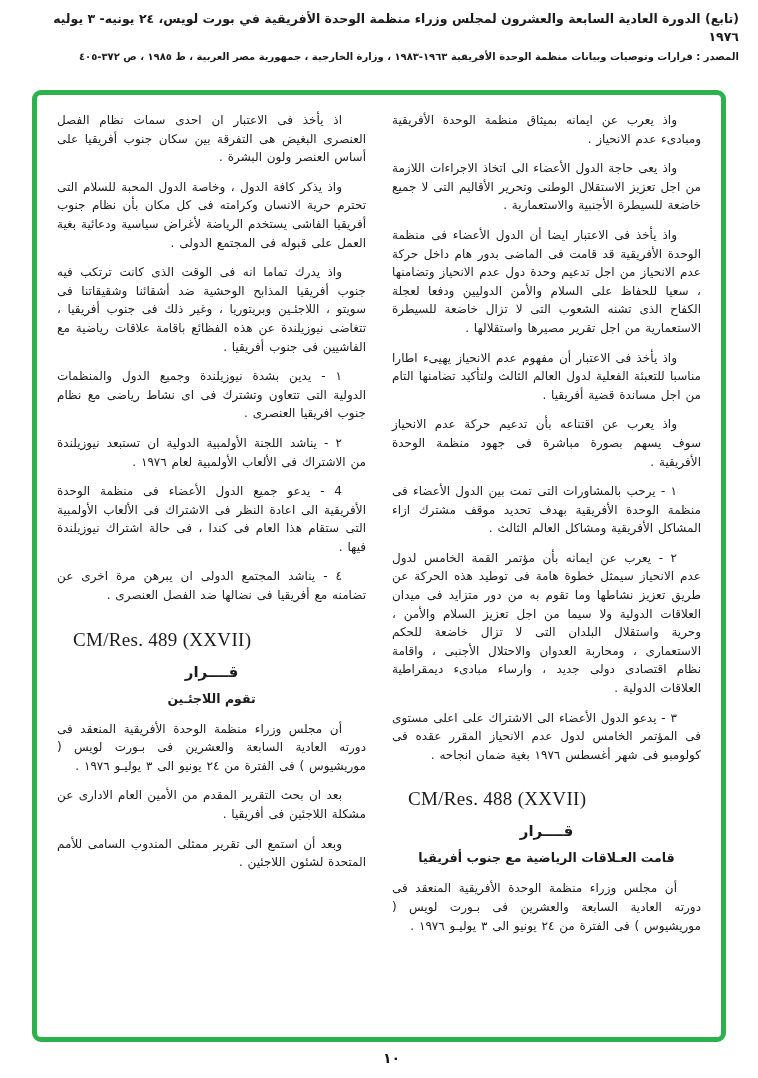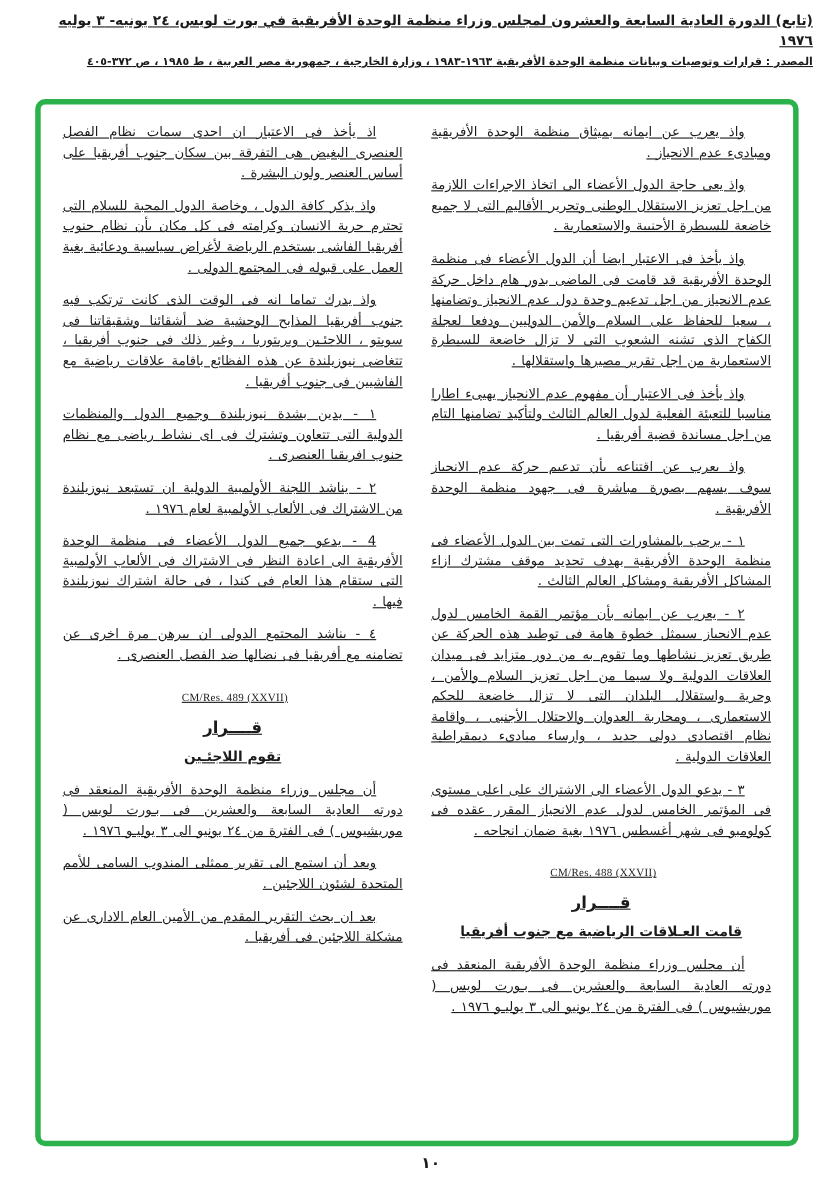--- a/index.html
+++ b/index.html
@@ -11,21 +11,20 @@
   html, body { background: #ffffff; }
   body { font-family: "DejaVu Sans", sans-serif; color: var(--ink); }
 
   .page {
     position: relative;
     width: 756px;
     height: 1078px;
     background: var(--paper);
     overflow: hidden;
     margin: 0 auto;
-    text-decoration: underline;
   }
 
   .page-header {
     direction: rtl;
     text-align: right;
     padding: 10px 18px 0 18px;
   }
   .header-line1 {
     font-weight: 700;
     font-size: 12.5px;
@@ -65,24 +64,24 @@
     text-align: justify;
     font-size: 12px;
     line-height: 1.55;
     margin-bottom: 11px;
     text-indent: 24px;
     word-spacing: 1px;
   }
 
   .res-code {
     direction: ltr;
-    text-align: center;
+    text-align: left;
     font-family: "Liberation Serif", serif;
-    font-size: 10px;
-    margin: 24px 0 8px 4px;
+    font-size: 19px;
+    margin: 24px 0 8px 16px;
     letter-spacing: 0.3px;
   }
   .res-title {
     direction: rtl;
     text-align: center;
     font-weight: 700;
     font-size: 15px;
     margin: 12px 0 10px 0;
   }
   .res-subject {
@@ -139,22 +138,22 @@
         <p class="para">واذ يذكر كافة الدول ، وخاصة الدول المحبة للسلام التى تحترم حرية الانسان وكرامته فى كل مكان بأن نظام جنوب أفريقيا الفاشى يستخدم الرياضة لأغراض سياسية ودعائية بغية العمل على قبوله فى المجتمع الدولى .</p>
         <p class="para">واذ يدرك تماما انه فى الوقت الذى كانت ترتكب فيه جنوب أفريقيا المذابح الوحشية ضد أشقائنا وشقيقاتنا فى سويتو ، اللاجئـين وبريتوريا ، وغير ذلك فى جنوب أفريقيا ، تتغاضى نيوزيلندة عن هذه الفظائع باقامة علاقات رياضية مع الفاشيين فى جنوب أفريقيا .</p>
         <p class="para">١ - يدين بشدة نيوزيلندة وجميع الدول والمنظمات الدولية التى تتعاون وتشترك فى اى نشاط رياضى مع نظام جنوب افريقيا العنصرى .</p>
         <p class="para">٢ - يناشد اللجنة الأولمبية الدولية ان تستبعد نيوزيلندة من الاشتراك فى الألعاب الأولمبية لعام ١٩٧٦ .</p>
         <p class="para">4 - يدعو جميع الدول الأعضاء فى منظمة الوحدة الأفريقية الى اعادة النظر فى الاشتراك فى الألعاب الأولمبية التى ستقام هذا العام فى كندا ، فى حالة اشتراك نيوزيلندة فيها .</p>
         <p class="para">٤ - يناشد المجتمع الدولى ان يبرهن مرة اخرى عن تضامنه مع أفريقيا فى نضالها ضد الفصل العنصرى .</p>
         <div class="res-code">CM/Res. 489 (XXVII)</div>
         <h2 class="res-title">قــــرار</h2>
         <h3 class="res-subject">تقوم اللاجئـين</h3>
         <p class="para">أن مجلس وزراء منظمة الوحدة الأفريقية المنعقد فى دورته العادية السابعة والعشرين فى بـورت لويس ( موريشيوس ) فى الفترة من ٢٤ يونيو الى ٣ يوليـو ١٩٧٦ .</p>
+        <p class="para">بعد ان بحث التقرير المقدم من الأمين العام الادارى عن مشكلة اللاجئين فى أفريقيا .</p>
         <p class="para">وبعد أن استمع الى تقرير ممثلى المندوب السامى للأمم المتحدة لشئون اللاجئين .</p>
-        <p class="para">بعد ان بحث التقرير المقدم من الأمين العام الادارى عن مشكلة اللاجئين فى أفريقيا .</p>
       </section>
 
     </div>
   </div>
 
   <footer class="page-footer">
     <div class="page-number">١٠</div>
   </footer>
 
 </div>

